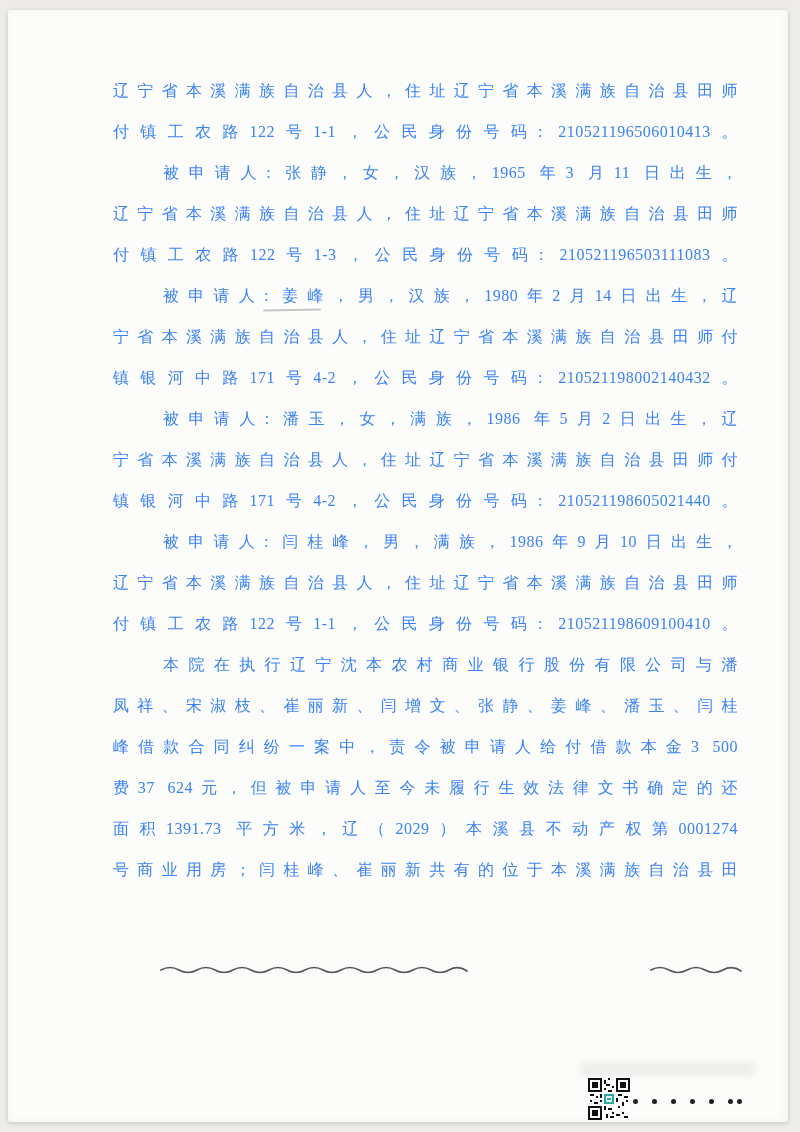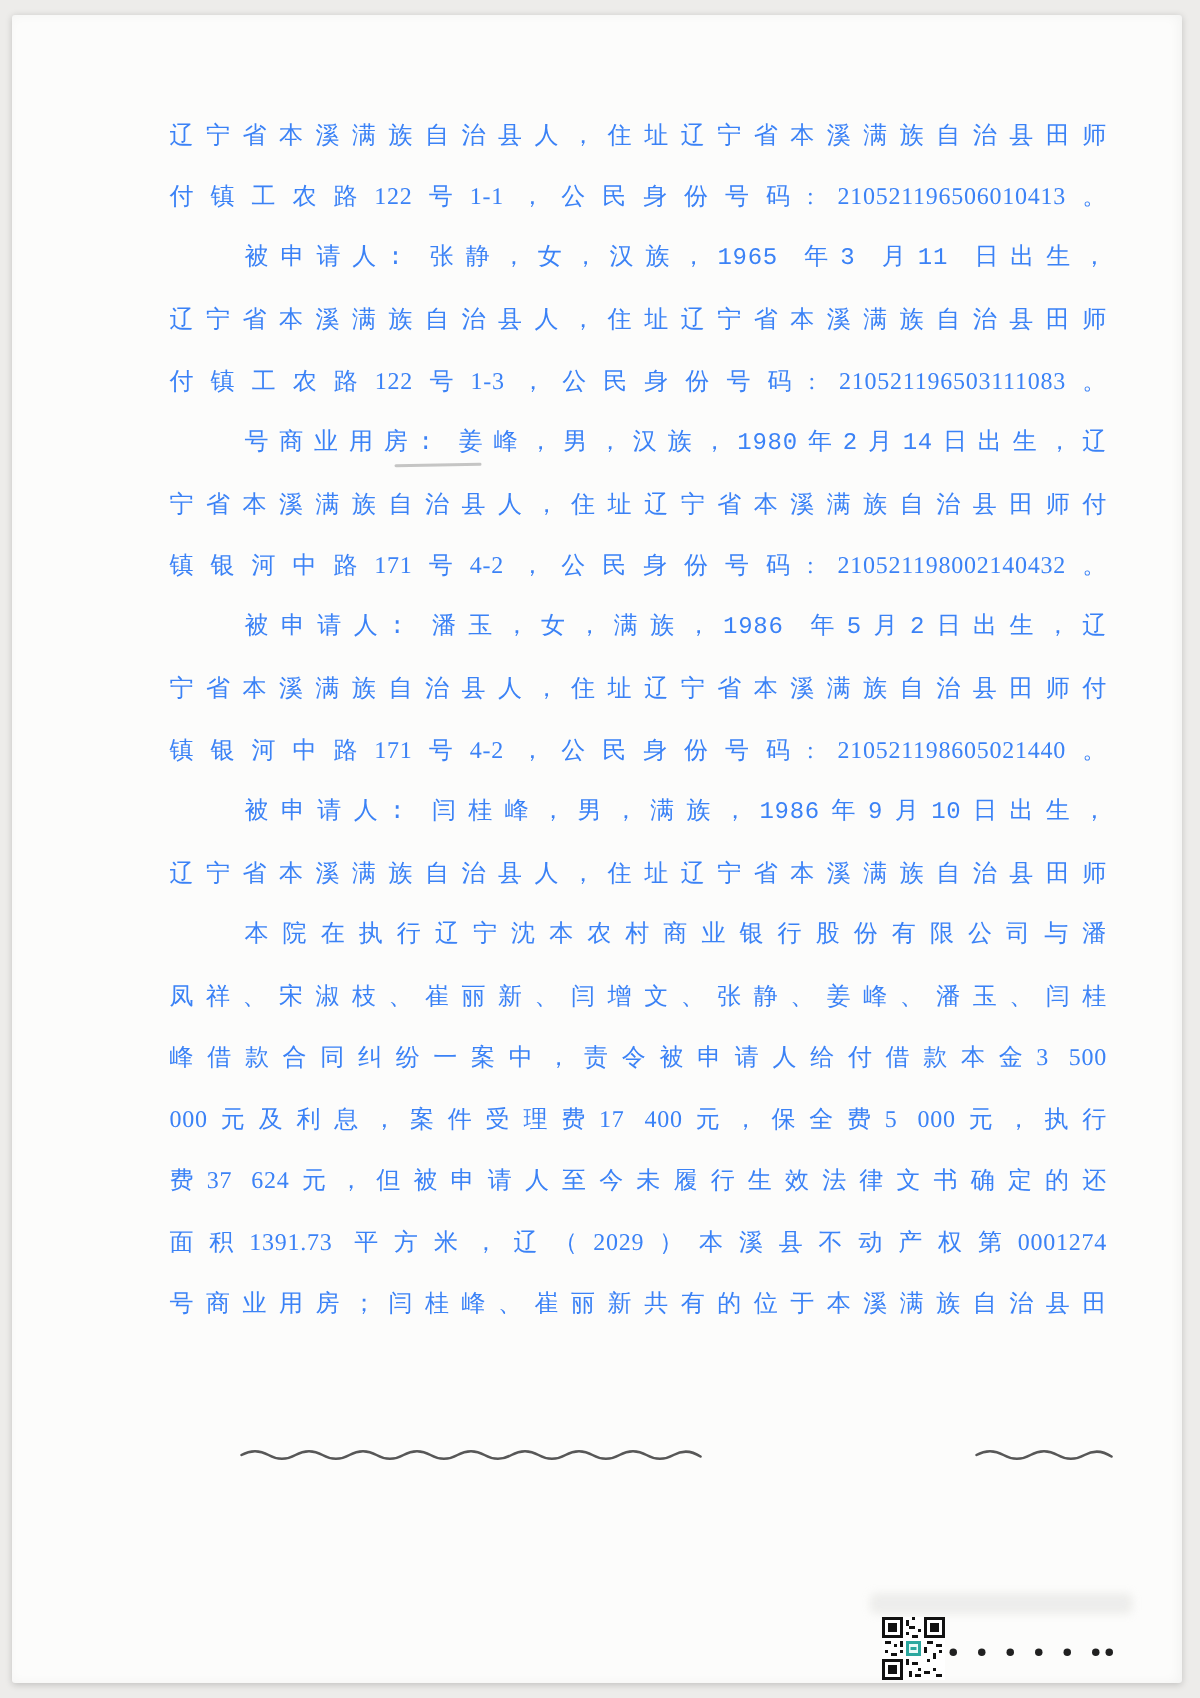--- a/index.html
+++ b/index.html
@@ -16,21 +16,21 @@
   .text-block{
     position:absolute;left:105px;top:60px;width:625px;
     color:#3b82f6;font-size:16px;
   }
   .line{
     height:41px;line-height:41px;
     text-align:justify;text-align-last:justify;
     -moz-text-align-last:justify;
     letter-spacing:0.5px;
   }
-  .indent{text-indent:50px;font-family:Liberation Mono, monospace;}
+  .indent{text-indent:50px;}
   .wavy{position:absolute;pointer-events:none;}
   .wavy path{stroke:#3a3a3a;stroke-width:1.7;fill:none;opacity:0.85;stroke-linecap:round;}
   .pencil-mark{
     position:absolute;left:150px;top:239px;width:58px;height:2px;
     background:rgba(95,95,95,0.35);border-radius:1px;transform:rotate(-1deg);
   }
   .smudge{
     position:absolute;left:572px;top:1052px;width:175px;height:14px;
     background:rgba(185,185,180,0.22);filter:blur(3px);border-radius:4px;
   }
@@ -44,32 +44,32 @@
 <body>
 
 <div class="paper">
 
   <div class="text-block">
     <div class="line">辽宁省本溪满族自治县人，住址辽宁省本溪满族自治县田师</div>
     <div class="line">付镇工农路122号1-1，公民身份号码: 210521196506010413。</div>
     <div class="line indent">被申请人: 张静，女，汉族，1965 年3 月11 日出生，</div>
     <div class="line">辽宁省本溪满族自治县人，住址辽宁省本溪满族自治县田师</div>
     <div class="line">付镇工农路122号1-3，公民身份号码: 210521196503111083。</div>
-    <div class="line indent">号商业用房: 姜峰，男，汉族，1980年2月14日出生，辽</div>
+    <div class="line indent">被申请人: 姜峰，男，汉族，1980年2月14日出生，辽</div>
     <div class="line">宁省本溪满族自治县人，住址辽宁省本溪满族自治县田师付</div>
     <div class="line">镇银河中路171号4-2，公民身份号码: 210521198002140432。</div>
     <div class="line indent">被申请人: 潘玉，女，满族，1986 年5月2日出生，辽</div>
     <div class="line">宁省本溪满族自治县人，住址辽宁省本溪满族自治县田师付</div>
     <div class="line">镇银河中路171号4-2，公民身份号码: 210521198605021440。</div>
     <div class="line indent">被申请人: 闫桂峰，男，满族，1986年9月10日出生，</div>
     <div class="line">辽宁省本溪满族自治县人，住址辽宁省本溪满族自治县田师</div>
+    <div class="line">付镇工农路122号1-1，公民身份号码: 210521198609100410。</div>
     <div class="line indent">本院在执行辽宁沈本农村商业银行股份有限公司与潘</div>
     <div class="line">凤祥、宋淑枝、崔丽新、闫增文、张静、姜峰、潘玉、闫桂</div>
     <div class="line">峰借款合同纠纷一案中，责令被申请人给付借款本金3 500</div>
-    <div class="line">000元及利息，案件受理费17 400元，保全费5 000元，执行</div>
     <div class="line">费37 624元，但被申请人至今未履行生效法律文书确定的还</div>
     <div class="line">面积1391.73 平方米，辽（2029）本溪县不动产权第0001274</div>
     <div class="line">号商业用房；闫桂峰、崔丽新共有的位于本溪满族自治县田</div>
 
     <div class="pencil-mark"></div>
 
     <svg class="wavy" style="left:46px;top:894px;" width="322" height="11" viewBox="0 0 322 11">
       <path d="M2 6 q9 -5 18 0 t18 0 t18 0 t18 0 t18 0 t18 0 t18 0 t18 0 t18 0 t18 0 t18 0 t18 0 t18 0 t18 0 t18 0 t18 0 t18 1"></path>
     </svg>
 

